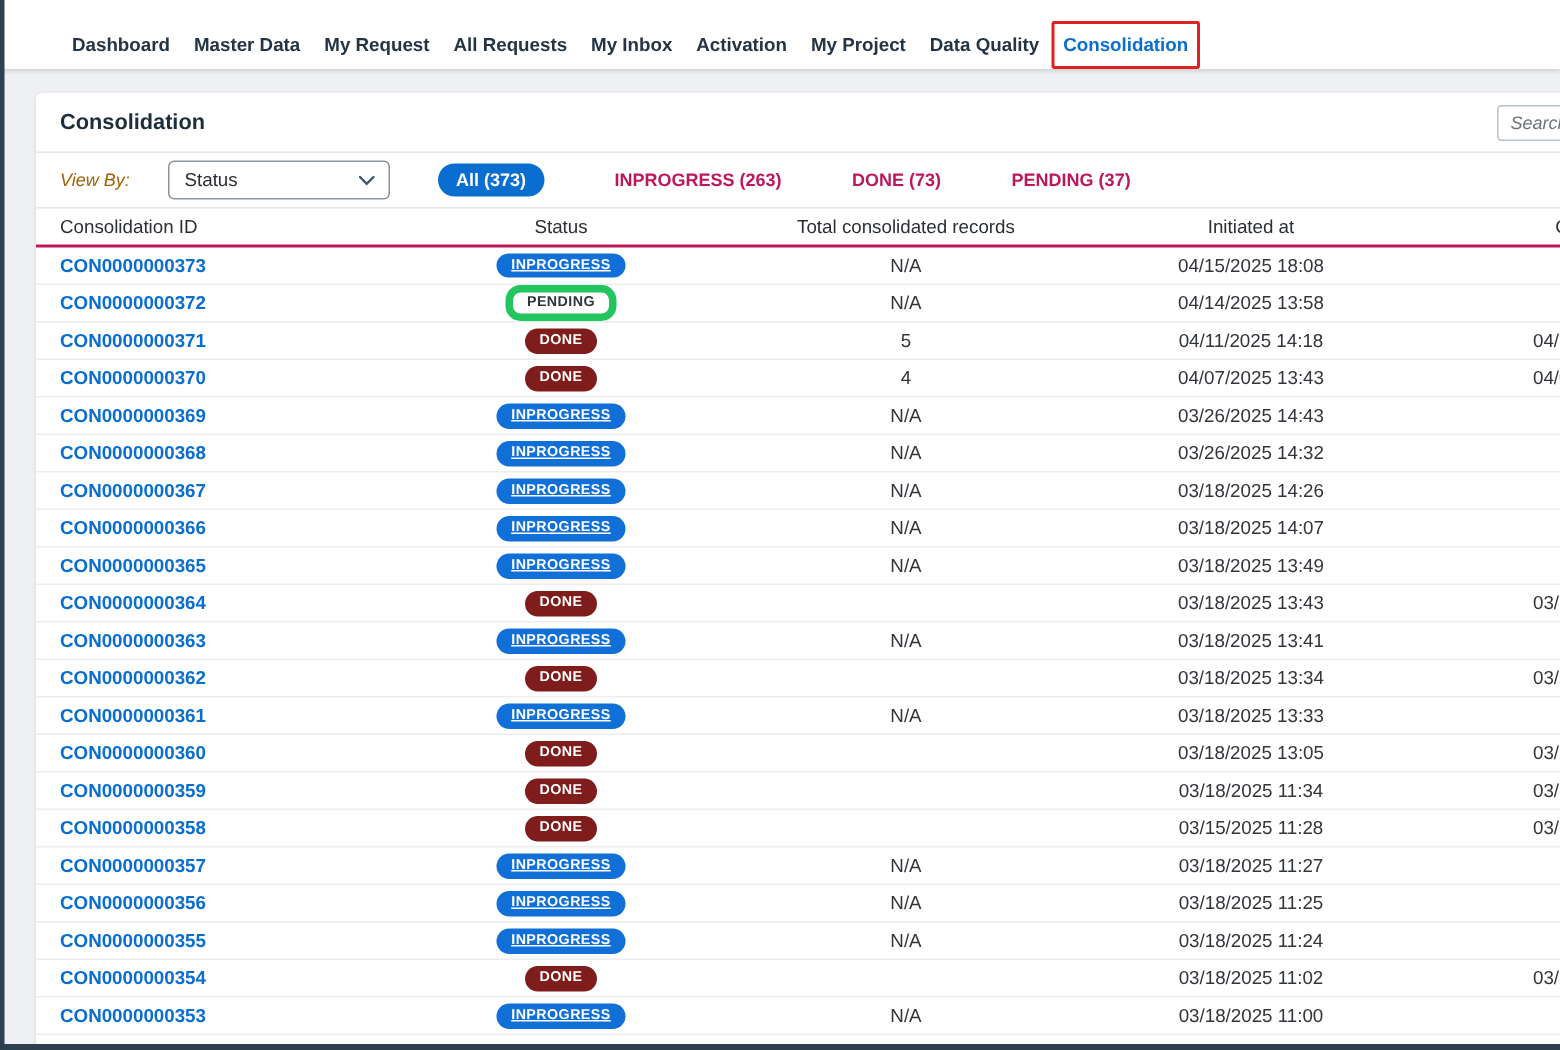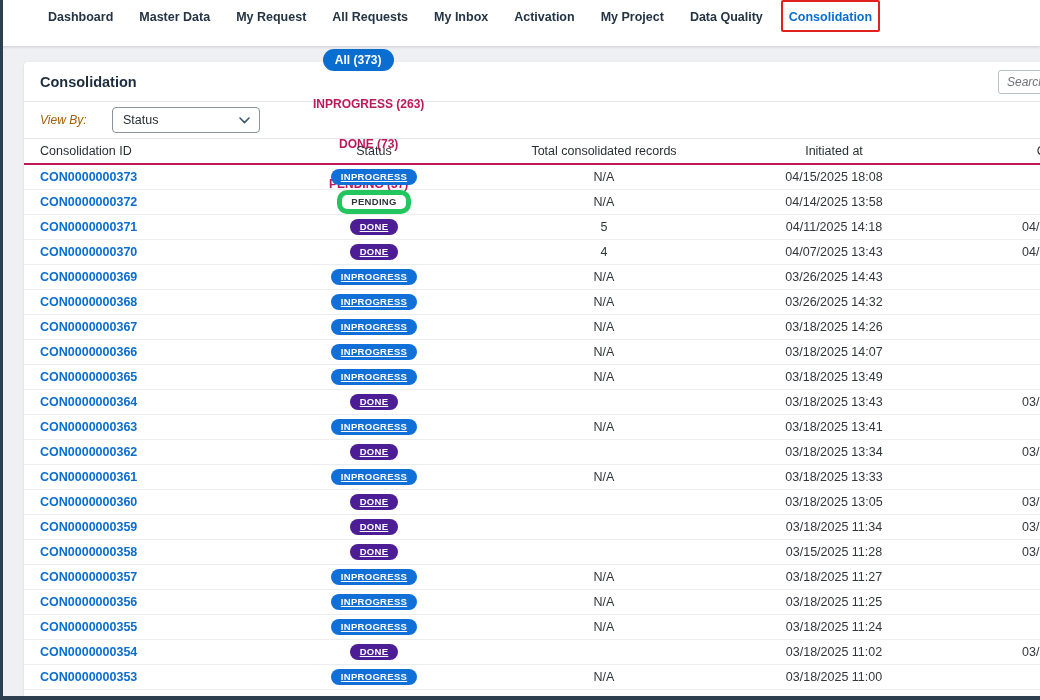--- a/index.html
+++ b/index.html
@@ -10,22 +10,22 @@
     position: relative;
     color: #32363a;
   }
   .edge-left  { position:absolute; left:0; top:0; width:3px; height:700px; background:#2e3f50; z-index:60; }
   .edge-bottom{ position:absolute; left:0; bottom:0; width:1040px; height:4px; background:#2e3f50; z-index:60; }
 
   
   .topnav {
     position: relative; z-index: 5;
     background: #ffffff; height: 46px;
-    display: flex; align-items: flex-start;
-    padding-left: 40px; gap: 10px;
+    display: flex; align-items: flex-end;
+    padding-left: 40px; gap: 0;
     box-shadow: 0 1px 3px rgba(0,0,0,.14);
     white-space: nowrap;
   }
   .nav-box { padding: 5px 6px; border: 2px solid transparent; border-radius: 2px; }
   .nav-box.annotated { border-color: #e1201f; }
   .nav-item { font-size: 12.5px; font-weight: bold; color: #243445; cursor: pointer; }
   .nav-item.active { color: #0a6ed1; }
 
   
   .card {
@@ -54,21 +54,21 @@
     padding: 0 16px; border-bottom: 1px solid #e4e6e9;
   }
   .view-by { font-style: italic; font-size: 12px; color: #a16207; width: 72px; }
   .dropdown {
     width: 148px; height: 26px;
     border: 1px solid #8d939b; border-radius: 4px; background: #fff;
     display: flex; align-items: center; justify-content: space-between;
     padding: 0 9px 0 10px; font-size: 12.5px; color: #2b2f33;
     cursor: pointer; margin-right: 32px;
   }
-  .pills { display: flex; align-items: center; gap: 26px; flex-direction: column; }
+  .pills { display: flex; align-items: center; gap: 26px; }
   .pill { font-size: 12px; font-weight: bold; color: #be185d; cursor: pointer; white-space: nowrap; padding-left: 21px; }
   .pill.selected { background: #0a6ed1; color: #fff; padding: 4px 12px; border-radius: 14px; }
 
   
   table { border-collapse: collapse; table-layout: fixed; width: 1180px; font-size: 12.5px; }
   th, td { overflow: hidden; white-space: nowrap; }
   .col1 { width: 240px; text-align: left; padding-left: 16px; }
   .col2 { width: 220px; text-align: center; }
   .col3 { width: 240px; text-align: center; }
   .col4 { width: 220px; text-align: center; }
@@ -79,21 +79,21 @@
     height: 25px; font-weight: normal; color: #2b2f33;
     border-bottom: 2px solid #be185d;
   }
   tbody td { height: 25px; border-bottom: 1px solid #ededee; color: #32363a; }
   .id-link { color: #0a6ed1; font-weight: bold; text-decoration: none; cursor: pointer; font-size: 12.5px; }
   .badge {
     display: inline-block; font-size: 9.5px; font-weight: bold; letter-spacing: .3px;
     color: #fff; padding: 3px 10px; border-radius: 10px; line-height: 1.1;
   }
   .badge-inprogress { background: #1170d8; text-decoration: underline; }
-  .badge-done { background: #4c1d95; text-decoration: underline; }
+  .badge-done { background: #7f1d1d; }
   .badge-pending { background: #ffffff; color: #32363a; border: 5px solid #22c55e; padding: 2px 9px; }
 </style>
 </head>
 <body>
 
 <div class="edge-left"></div>
 <div class="edge-bottom"></div>
 
 <div class="topnav">
     <span class="nav-box"><span class="nav-item">Dashboard</span></span>

